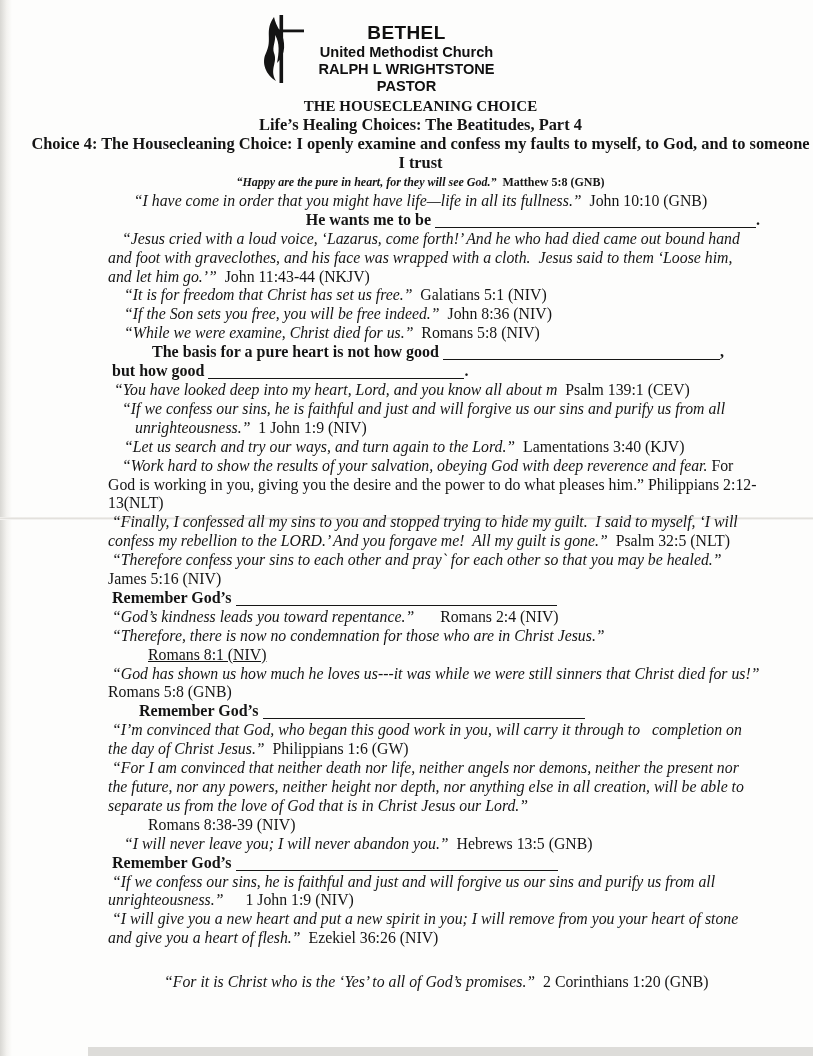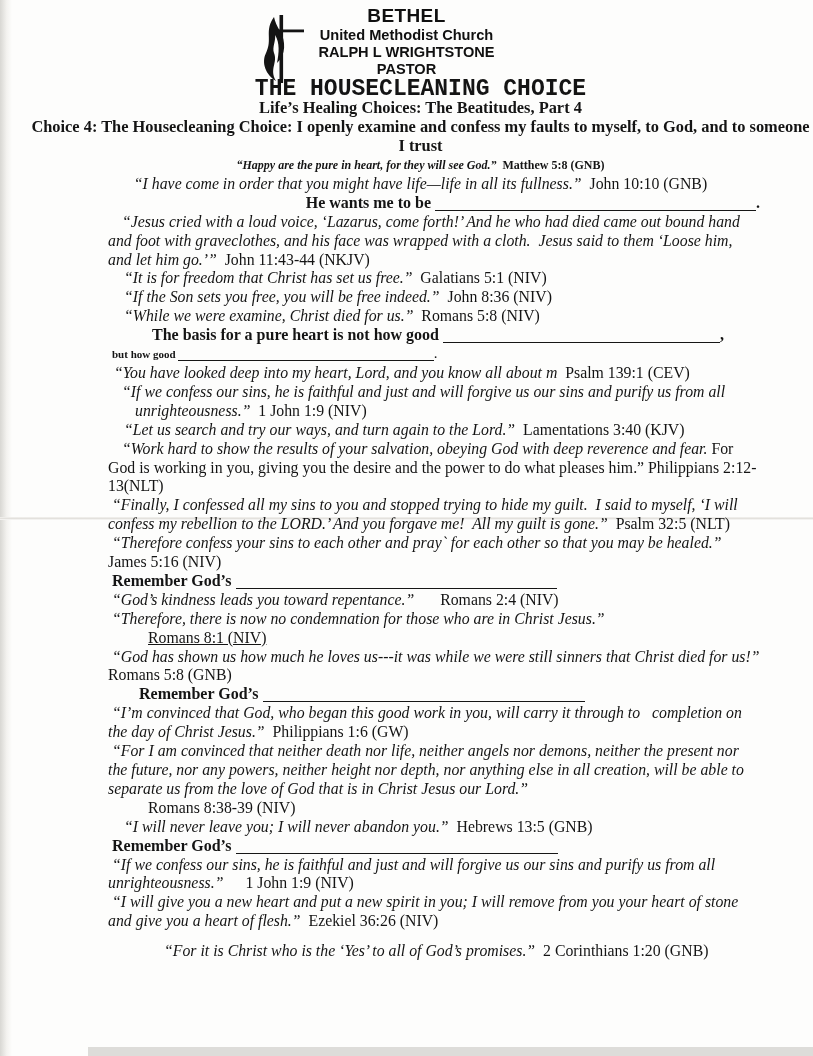--- a/index.html
+++ b/index.html
@@ -9,21 +9,21 @@
     font-family:"Liberation Serif", serif; color:#141414;
   }
   
   .edge-shade { position:absolute; left:0; top:0; bottom:0; width:12px;
     background:linear-gradient(to right,#d8d7d3,#f3f2ef 55%,#fdfdfc); }
   .fold-line { position:absolute; left:0; right:0; top:517px; height:3px;
     background:linear-gradient(#f4f3f0,#e3e1dd,#fbfbfa); }
   .bottom-shade { position:absolute; left:88px; right:0; bottom:0; height:9px;
     background:#dddcd9; }
   
-  .hdr { position:relative; padding-top:5px; text-align:center;
+  .hdr { position:relative; padding-top:22px; text-align:center;
     font-family:"Liberation Sans", sans-serif; font-weight:bold; color:#101010; }
   .hdr .church { font-size:19px; line-height:22px; letter-spacing:.4px; }
   .hdr .sub { font-size:14.6px; line-height:16.8px; }
   .logo { position:absolute; left:258px; top:13px; width:48px; height:72px; }
   
   .doc { position:relative; margin-left:108px; width:652px; margin-top:3px; z-index:1; }
   .line { line-height:18.9px; font-size:15.8px; white-space:pre-wrap; }
   .c { text-align:center; margin-left:-108px; width:813px; box-sizing:border-box; padding-left:28px; }
   .t-b { font-weight:bold; }
   .t-i { font-style:italic; }
@@ -47,46 +47,46 @@
       <rect x="14" y="16.5" width="32" height="2.8" fill="#141414"></rect>
       <path d="M16,4 C6,18 15,26 8,40 C3,50 8,62 18,68 C11,56 20,50 16,40 C14,34 18,28 17,22 C22,30 21,40 19,50 C28,42 28,28 22,18 C19,13 17,9 16,4 Z" fill="#141414"></path>
     </svg>
     <div class="church">BETHEL</div>
     <div class="sub">United Methodist Church</div>
     <div class="sub">RALPH L WRIGHTSTONE</div>
     <div class="sub">PASTOR</div>
   </div>
 
   <div class="doc">
-      <div class="line c" style="font-size: 23px; font-family: Liberation Mono, monospace;"><span class="t-b">THE HOUSECLEANING CHOICE</span></div>
+      <div class="line c" style="font-size: 15px;"><span class="t-b">THE HOUSECLEANING CHOICE</span></div>
       <div class="line c" style="font-size: 16.4px;"><span class="t-b">Life’s Healing Choices: The Beatitudes, Part 4</span></div>
       <div class="line c" style="font-size: 16.4px;"><span class="t-b">Choice 4: The Housecleaning Choice: I openly examine and confess my faults to myself, to God, and to someone I trust</span></div>
       <div class="line c" style="font-size: 12px;"><span class="t-bi">“Happy are the pure in heart, for they will see God.”</span><span class="t-b">  Matthew 5:8 (GNB)</span></div>
       <div class="line c"><span class="t-i">“I have come in order that you might have life—life in all its fullness.”</span><span class="t-r">  John 10:10 (GNB)</span></div>
       <div class="line" style="font-size: 16px; text-indent: 4px; text-align: right;"><span class="t-b">He wants me to be </span><span class="blank" style="width: 321px;"></span><span class="t-b">.</span></div>
       <div class="line" style="text-indent: 14px;"><span class="t-i">“Jesus cried with a loud voice, ‘Lazarus, come forth!’ And he who had died came out bound hand and foot with graveclothes, and his face was wrapped with a cloth.  Jesus said to them ‘Loose him, and let him go.’”</span><span class="t-r">  John 11:43-44 (NKJV)</span></div>
       <div class="line" style="text-indent: 16px;"><span class="t-i">“It is for freedom that Christ has set us free.”</span><span class="t-r">  Galatians 5:1 (NIV)</span></div>
       <div class="line" style="text-indent: 16px;"><span class="t-i">“If the Son sets you free, you will be free indeed.”</span><span class="t-r">  John 8:36 (NIV)</span></div>
       <div class="line" style="text-indent: 16px;"><span class="t-i">“While we were examine, Christ died for us.”</span><span class="t-r">  Romans 5:8 (NIV)</span></div>
       <div class="line" style="font-size: 16px; text-indent: 4px; margin-left: 40px;"><span class="t-b">The basis for a pure heart is not how good </span><span class="blank" style="width: 277px;"></span><span class="t-b">,</span></div>
-      <div class="line" style="font-size: 11px; text-indent: 4px;"><span class="t-b">but how good </span><span class="blank" style="width: 256px;"></span><span class="t-b">.</span></div>
+      <div class="line" style="font-size: 16px; text-indent: 4px;"><span class="t-b">but how good </span><span class="blank" style="width: 256px;"></span><span class="t-b">.</span></div>
       <div class="line" style="text-indent: 6px;"><span class="t-i">“You have looked deep into my heart, Lord, and you know all about m</span><span class="t-r">  Psalm 139:1 (CEV)</span></div>
       <div class="line" style="padding-left: 27px; text-indent: -13px;"><span class="t-i">“If we confess our sins, he is faithful and just and will forgive us our sins and purify us from all unrighteousness.”</span><span class="t-r">  1 John 1:9 (NIV)</span></div>
       <div class="line" style="text-indent: 16px;"><span class="t-i">“Let us search and try our ways, and turn again to the Lord.”</span><span class="t-r">  Lamentations 3:40 (KJV)</span></div>
       <div class="line" style="text-indent: 14px;"><span class="t-i">“Work hard to show the results of your salvation, obeying God with deep reverence and fear. </span><span class="t-r">For God is working in you, giving you the desire and the power to do what pleases him.” Philippians 2:12-13(NLT)</span></div>
       <div class="line" style="text-indent: 4px;"><span class="t-i">“Finally, I confessed all my sins to you and stopped trying to hide my guilt.  I said to myself, ‘I will confess my rebellion to the LORD.’ And you forgave me!  All my guilt is gone.”</span><span class="t-r">  Psalm 32:5 (NLT)</span></div>
       <div class="line" style="text-indent: 4px;"><span class="t-i">“Therefore confess your sins to each other and pray` for each other so that you may be healed.”</span><span class="t-r"> James 5:16 (NIV)</span></div>
       <div class="line" style="font-size: 16px; text-indent: 4px;"><span class="t-b">Remember God’s </span><span class="blank" style="width: 321px;"></span></div>
       <div class="line" style="text-indent: 4px;"><span class="t-i">“God’s kindness leads you toward repentance.”</span><span class="gapsp" style="width: 26px;"></span><span class="t-r">Romans 2:4 (NIV)</span></div>
       <div class="line" style="text-indent: 4px;"><span class="t-i">“Therefore, there is now no condemnation for those who are in Christ Jesus.”</span></div>
       <div class="line" style="text-indent: 40px; text-decoration: underline;"><span class="t-r">Romans 8:1 (NIV)</span></div>
       <div class="line" style="text-indent: 4px;"><span class="t-i">“God has shown us how much he loves us---it was while we were still sinners that Christ died for us!”</span><span class="t-r">  Romans 5:8 (GNB)</span></div>
       <div class="line" style="font-size: 16px; text-indent: 31px;"><span class="t-b">Remember God’s </span><span class="blank" style="width: 322px;"></span></div>
       <div class="line" style="text-indent: 4px;"><span class="t-i">“I’m convinced that God, who began this good work in you, will carry it through to   completion on the day of Christ Jesus.”</span><span class="t-r">  Philippians 1:6 (GW)</span></div>
       <div class="line" style="text-indent: 4px;"><span class="t-i">“For I am convinced that neither death nor life, neither angels nor demons, neither the present nor the future, nor any powers, neither height nor depth, nor anything else in all creation, will be able to separate us from the love of God that is in Christ Jesus our Lord.”</span></div>
       <div class="line" style="text-indent: 40px;"><span class="t-r">Romans 8:38-39 (NIV)</span></div>
       <div class="line" style="text-indent: 16px;"><span class="t-i">“I will never leave you; I will never abandon you.”</span><span class="t-r">  Hebrews 13:5 (GNB)</span></div>
       <div class="line" style="font-size: 16px; text-indent: 4px;"><span class="t-b">Remember God’s </span><span class="blank" style="width: 322px;"></span></div>
       <div class="line" style="text-indent: 4px;"><span class="t-i">“If we confess our sins, he is faithful and just and will forgive us our sins and purify us from all unrighteousness.”</span><span class="gapsp" style="width: 22px;"></span><span class="t-r">1 John 1:9 (NIV)</span></div>
       <div class="line" style="text-indent: 4px;"><span class="t-i">“I will give you a new heart and put a new spirit in you; I will remove from you your heart of stone and give you a heart of flesh.”</span><span class="t-r">  Ezekiel 36:26 (NIV)</span></div>
-      <div class="line" style="margin-top: 11px; text-indent: 56px;"><span class="t-i">“For it is Christ who is the ‘Yes’ to all of God’s promises.”</span><span class="t-r">  2 Corinthians 1:20 (GNB)</span></div>
+      <div class="line" style="margin-top: 25px; text-indent: 56px;"><span class="t-i">“For it is Christ who is the ‘Yes’ to all of God’s promises.”</span><span class="t-r">  2 Corinthians 1:20 (GNB)</span></div>
     </div>
 </div>
 
 </body></html>

